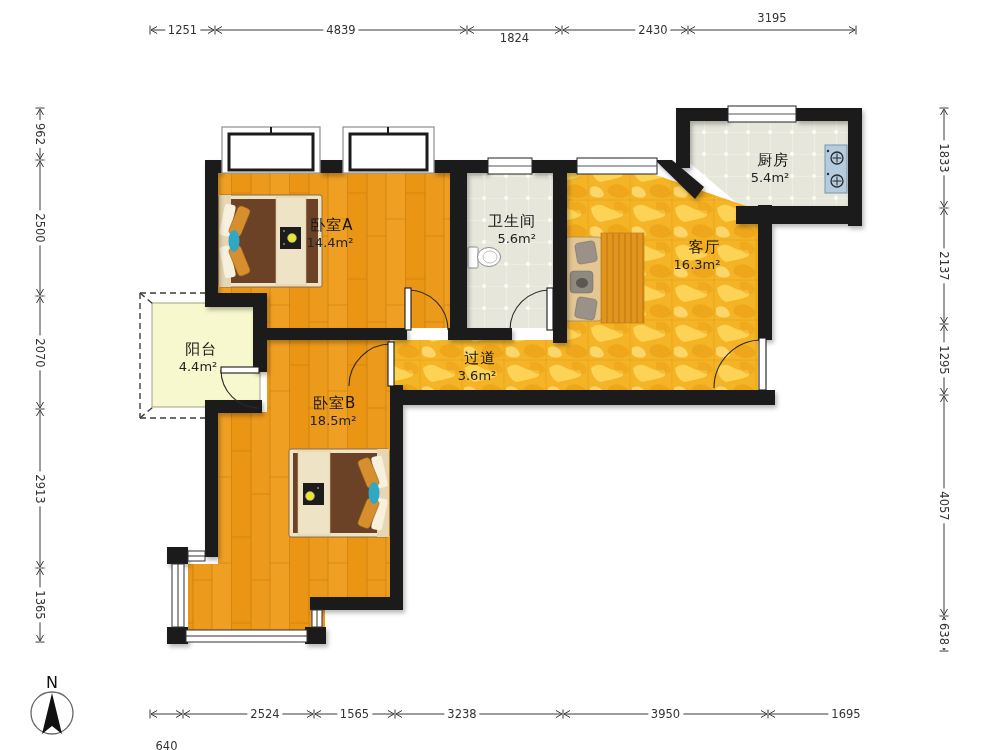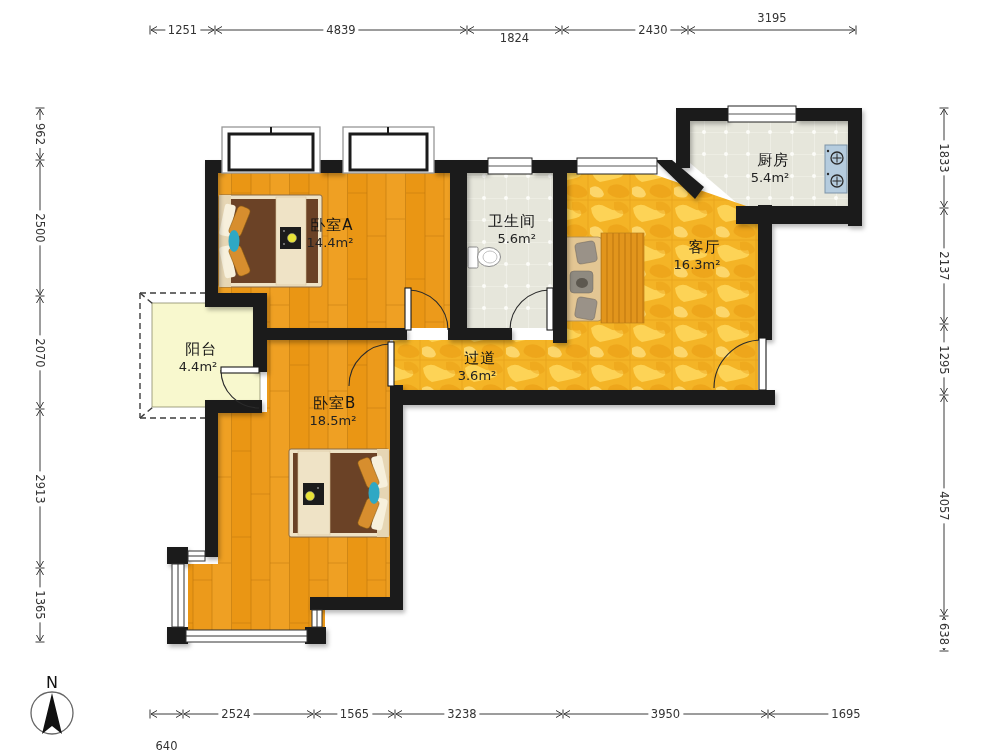--- a/index.html
+++ b/index.html
@@ -348,21 +348,21 @@
     <div class="room-area">18.5m²</div>
   </div>
 
   <div class="n-label" style="left:52px;top:682px">N</div>
 <div class="dim" style="left: 182.5px; top: 30px;">1251</div>
     <div class="dim" style="left: 341px; top: 30px;">4839</div>
     <div class="dim" style="left: 514.5px; top: 38px;">1824</div>
     <div class="dim" style="left: 625px; top: 30px; margin-left: 28px;">2430</div>
     <div class="dim" style="left: 772px; top: 18px;">3195</div>
     <div class="dim" style="left: 166.5px; top: 746px;">640</div>
-    <div class="dim" style="left: 236px; top: 714px;">2524</div>
+    <div class="dim" style="left: 265px; top: 714px;">2524</div>
     <div class="dim" style="left: 354.5px; top: 714px; text-align: center;">1565</div>
     <div class="dim" style="left: 462px; top: 714px;">3238</div>
     <div class="dim" style="left: 665.5px; top: 714px;">3950</div>
     <div class="dim" style="left: 846px; top: 714px;">1695</div>
     <div class="dim vert" style="left: 40px; top: 134px;">962</div>
     <div class="dim vert" style="left: 40px; top: 228px;">2500</div>
     <div class="dim vert" style="left: 40px; top: 352.5px;">2070</div>
     <div class="dim vert" style="left: 40px; top: 488.5px;">2913</div>
     <div class="dim vert" style="left: 40px; top: 605px;">1365</div>
     <div class="dim vert" style="left: 944px; top: 158px;">1833</div>

